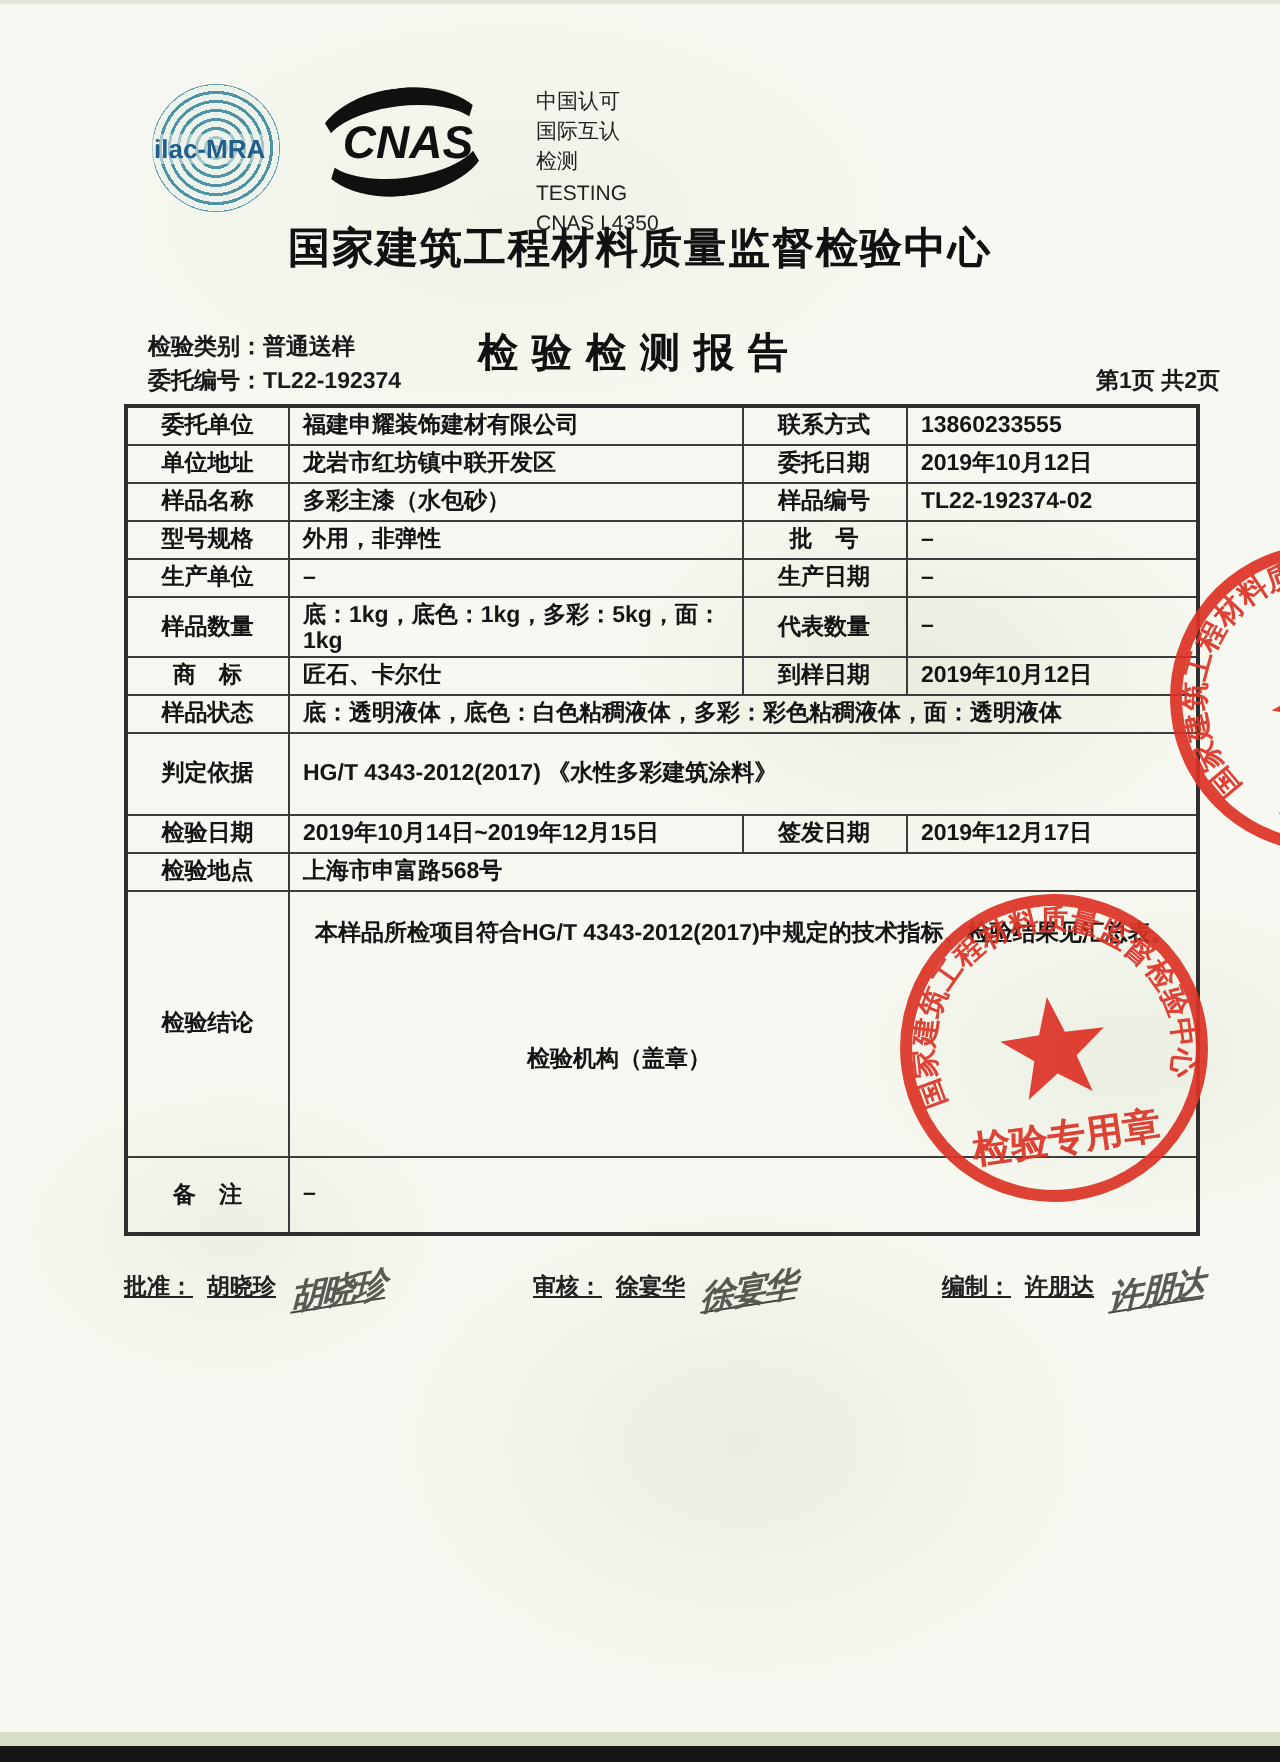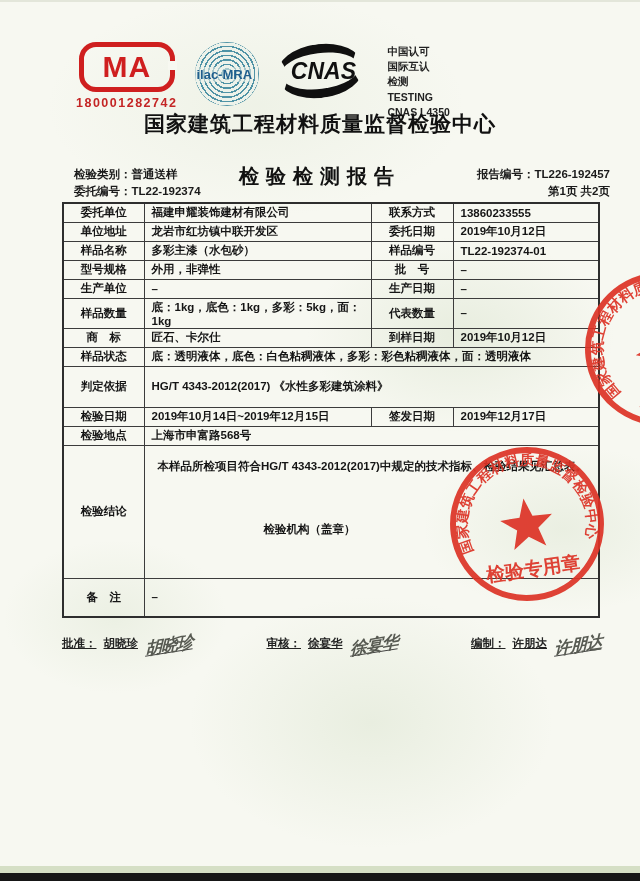--- a/index.html
+++ b/index.html
@@ -48,21 +48,21 @@
   }
   .cnas:after{
     content:"";position:absolute;left:0;top:2px;width:86px;height:52px;border-radius:50%;
     border-bottom:9px solid #101010;border-left:4px solid transparent;border-right:4px solid transparent;
     box-sizing:border-box;transform:rotate(-7deg);
   }
   .cnas-label{
     position:absolute;left:6px;top:16px;width:80px;text-align:center;
     color:#101010;font-weight:bold;font-style:italic;font-size:23px;letter-spacing:0px;line-height:1;
   }
-  .cert-text{font-size:10.5px;font-weight:bold;line-height:1.45;color:#222;margin-top:2px;}
+  .cert-text{font-size:10.5px;font-weight:normal;line-height:1.45;color:#222;margin-top:2px;}
   
   .title{position:absolute;left:0;top:110px;width:100%;text-align:center;
     font-size:21px;font-weight:bold;letter-spacing:1px;color:#111;}
   .subtitle{position:absolute;left:0;top:139px;width:100%;text-align:center;
     font-size:20px;font-weight:bold;letter-spacing:7px;color:#111;margin-top:24px;}
   
   .meta{position:absolute;left:62px;top:166px;width:536px;font-size:11.5px;font-weight:bold;color:#1a1a1a;margin-left:12px;}
   .meta-line{display:flex;justify-content:space-between;line-height:17px;}
   
   table.report{
@@ -101,26 +101,20 @@
   .band-dark{position:absolute;left:0;bottom:0;width:100%;height:8px;background:#161616;}
   .edge-top{position:absolute;left:0;top:0;width:100%;height:2px;background:#e3e6da;}
 </style>
 </head>
 <body>
 
 <div class="page">
   <div class="edge-top"></div>
 
   <div class="logos">
-    <div class="cma">
-      <div class="cma-box">
-        <span class="cma-ma">MA</span>
-      </div>
-      <span class="cma-num">180001282742</span>
-    </div>
     <div class="ilac">
       <span class="ilac-label">ilac-MRA</span>
     </div>
     <div class="cnas">
       <span class="cnas-label">CNAS</span>
     </div>
     <div class="cert-text">
       <div>中国认可</div>
       <div>国际互认</div>
       <div>检测</div>
@@ -129,23 +123,20 @@
     </div>
   </div>
 
   <div class="title">国家建筑工程材料质量监督检验中心</div>
   <div class="subtitle">检验检测报告</div>
 
   <div class="meta">
     <div class="meta-line">
       <span>
         <span>检验类别：</span><span>普通送样</span>
-      </span>
-      <span>
-        <span>报告编号：</span><span>TL226-192457</span>
       </span>
     </div>
     <div class="meta-line">
       <span>
         <span>委托编号：</span><span>TL22-192374</span>
       </span>
       <span>第1页 共2页</span>
     </div>
   </div>
 
@@ -166,21 +157,21 @@
       <tr>
         <td class="lbl">单位地址</td>
         <td class="val">龙岩市红坊镇中联开发区</td>
         <td class="lbl">委托日期</td>
         <td class="val">2019年10月12日</td>
       </tr>
       <tr>
         <td class="lbl">样品名称</td>
         <td class="val">多彩主漆（水包砂）</td>
         <td class="lbl">样品编号</td>
-        <td class="val">TL22-192374-01</td>
+        <td class="val">TL22-192374-02</td>
       </tr>
       <tr>
         <td class="lbl">型号规格</td>
         <td class="val">外用，非弹性</td>
         <td class="lbl">批　号</td>
         <td class="val">–</td>
       </tr>
       <tr>
         <td class="lbl">生产单位</td>
         <td class="val">–</td>

